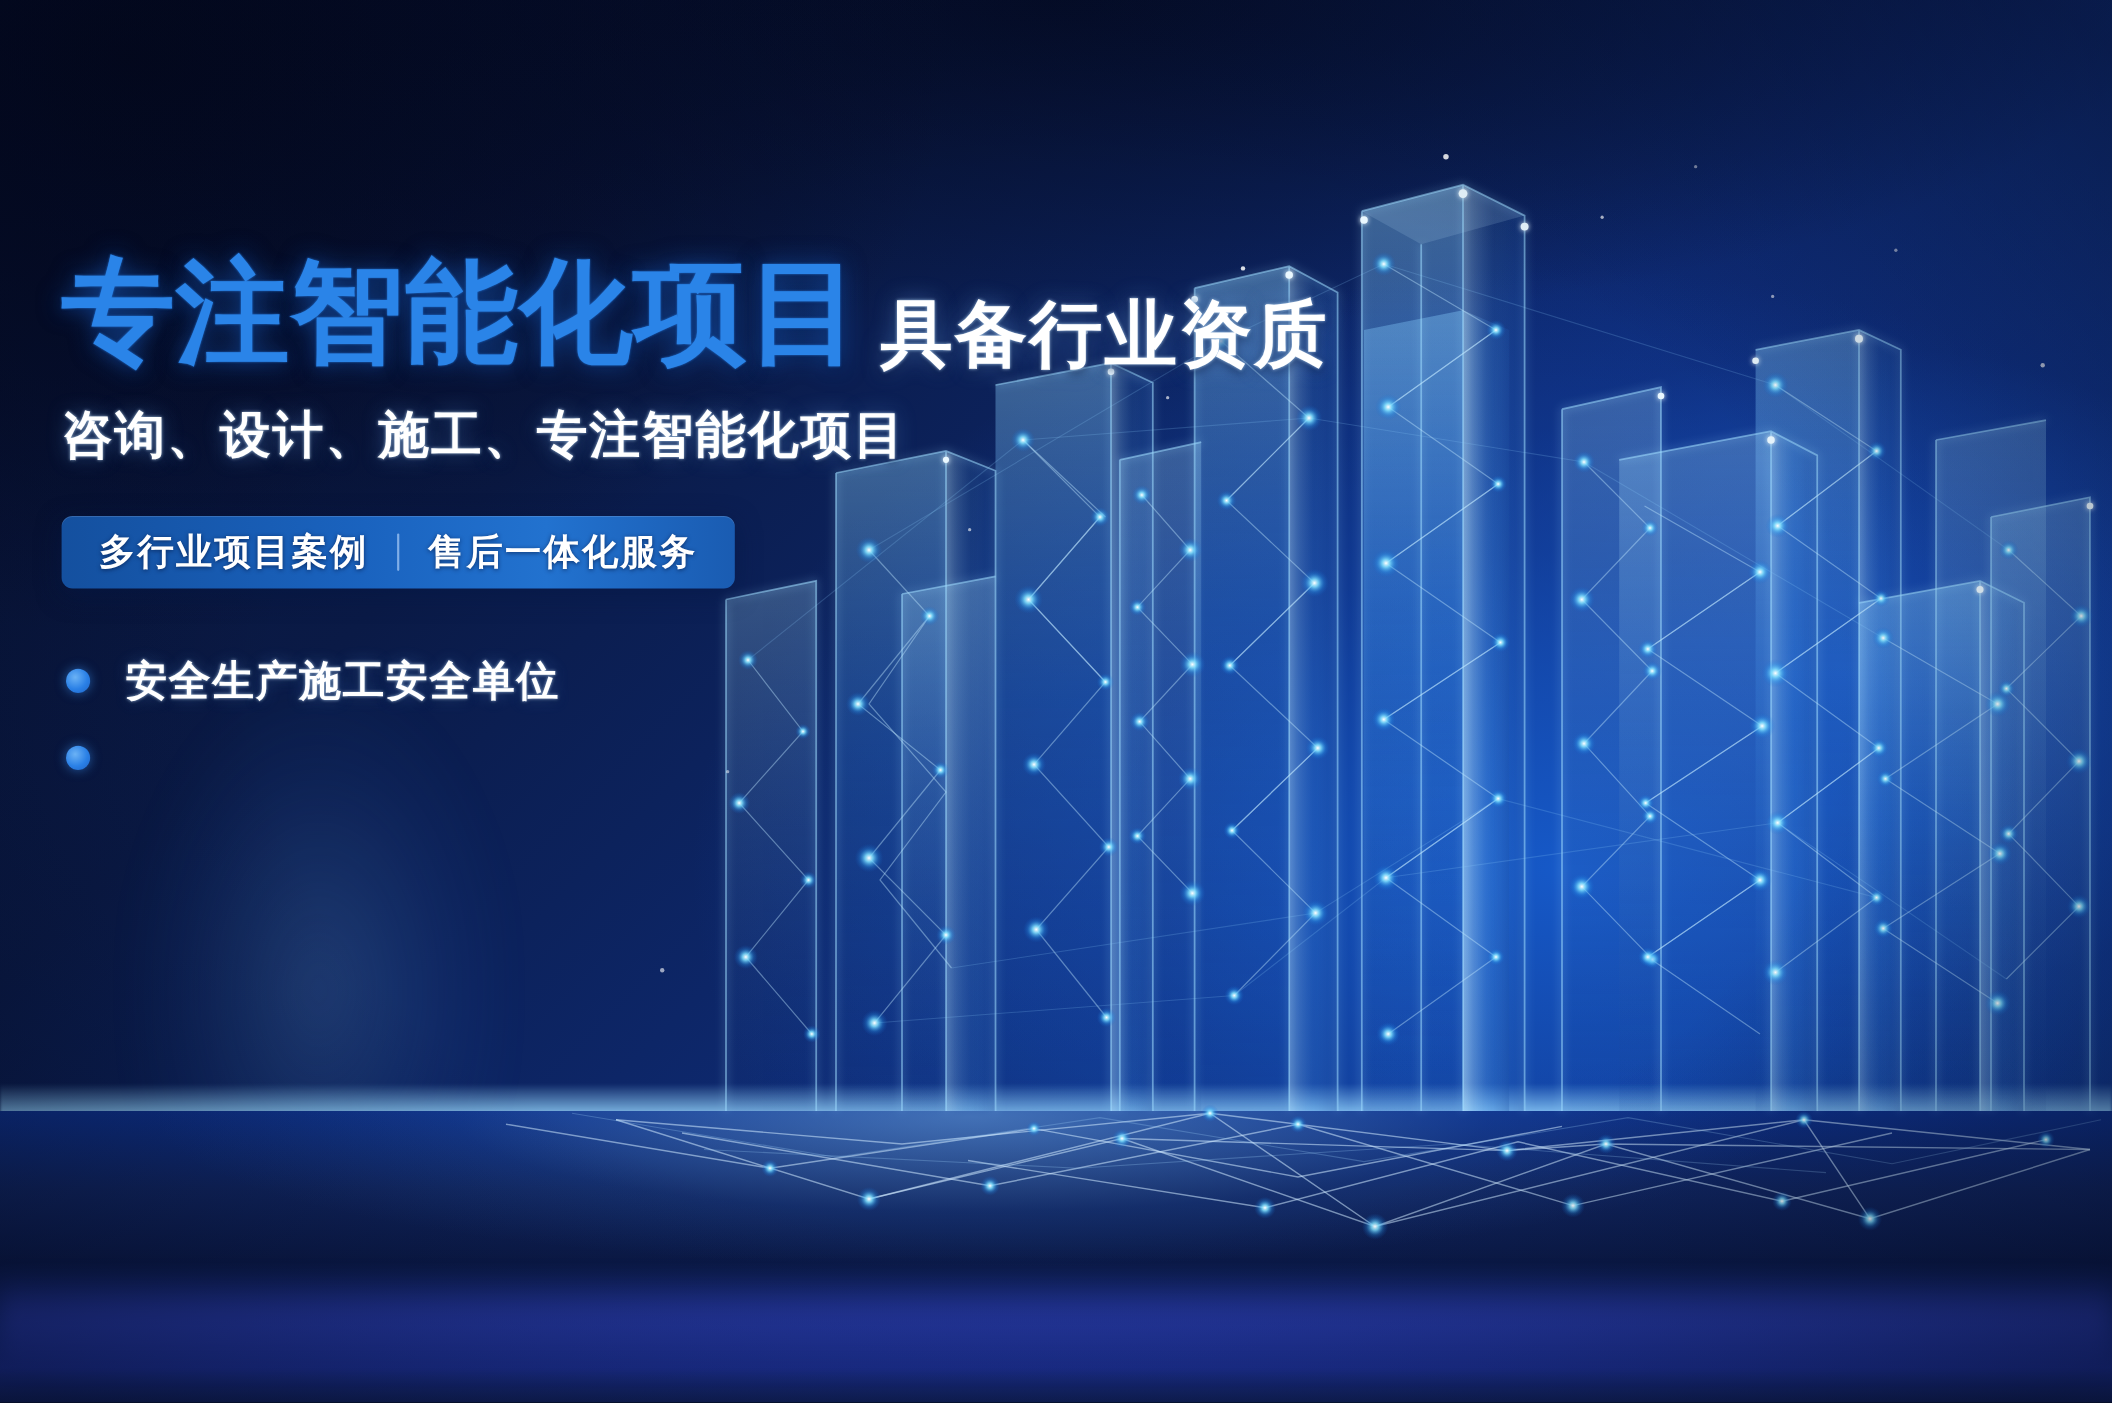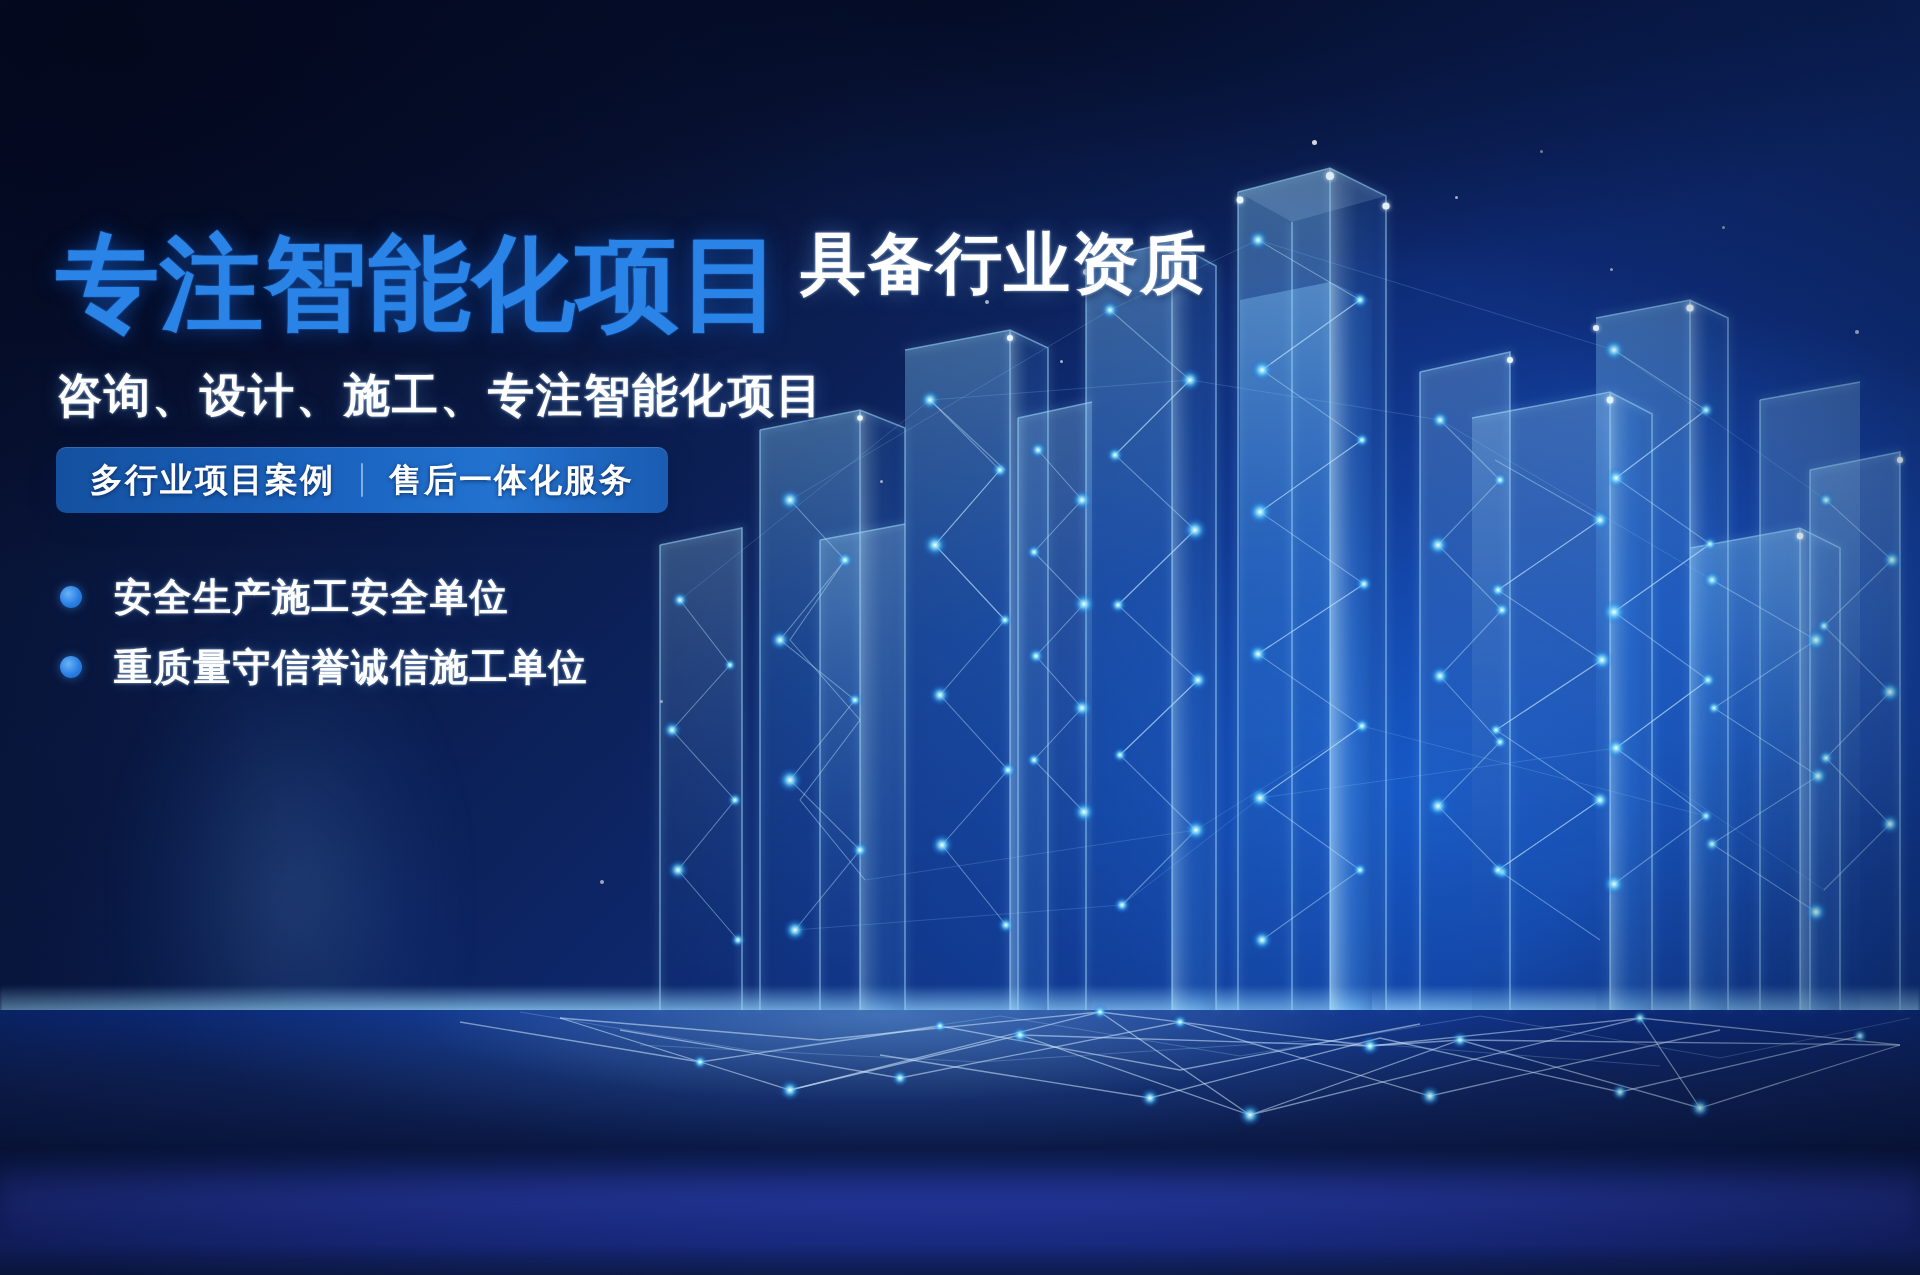--- a/index.html
+++ b/index.html
@@ -80,21 +80,21 @@
   
   .content {
     position: absolute;
     left: 56px;
     top: 228px;
     width: 880px;
   }
 
   .headline {
     display: flex;
-    align-items: flex-start;
+    align-items: flex-end;
     white-space: nowrap;
     margin-bottom: 14px;
   }
   .headline-main {
     font-size: 103px;
     font-weight: 700;
     letter-spacing: 1px;
     color: #2a84e8;
     text-shadow:
       0 0 2px rgba(40,130,235,0.9),
@@ -123,21 +123,21 @@
     margin-top: 26px;
     text-shadow:
       0 0 3px rgba(200,230,255,0.8),
       0 0 18px rgba(110,175,255,0.40),
       0 3px 9px rgba(4,16,52,0.75);
   }
 
   .pill {
     display: inline-flex;
     align-items: center;
-    margin-top: 20px;
+    margin-top: 42px;
     height: 66px;
     padding: 0 34px;
     border-radius: 10px;
     background: linear-gradient(90deg, #14509f 0%, #1a63bf 45%, #2272cf 72%, #1a5cb2 100%);
     box-shadow: 0 6px 22px rgba(6,24,70,0.55), inset 0 1px 0 rgba(255,255,255,0.14);
   }
   .pill-text {
     font-size: 33px;
     font-weight: 700;
     color: #ffffff;
@@ -493,19 +493,18 @@
 
 
 
       <div class="bullet-row">
         <span class="bullet-dot"></span>
         <span class="bullet-text">安全生产施工安全单位</span>
       </div>
 
       <div class="bullet-row">
         <span class="bullet-dot"></span>
-        <span class="bullet-text">重质量守信誉诚信施工单位</span>
       </div>
 
     </div>
   </div>
 
 </div>
 
 </body></html>

